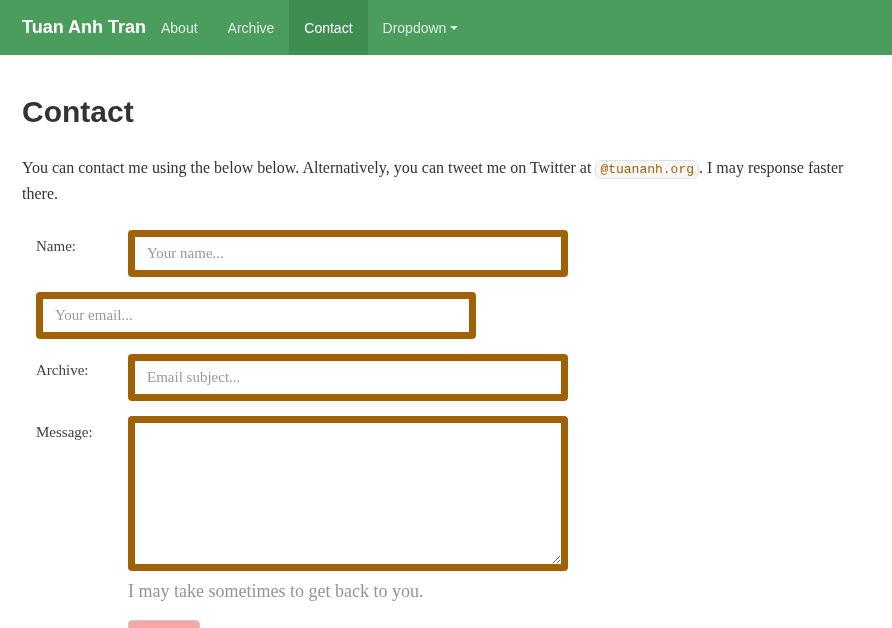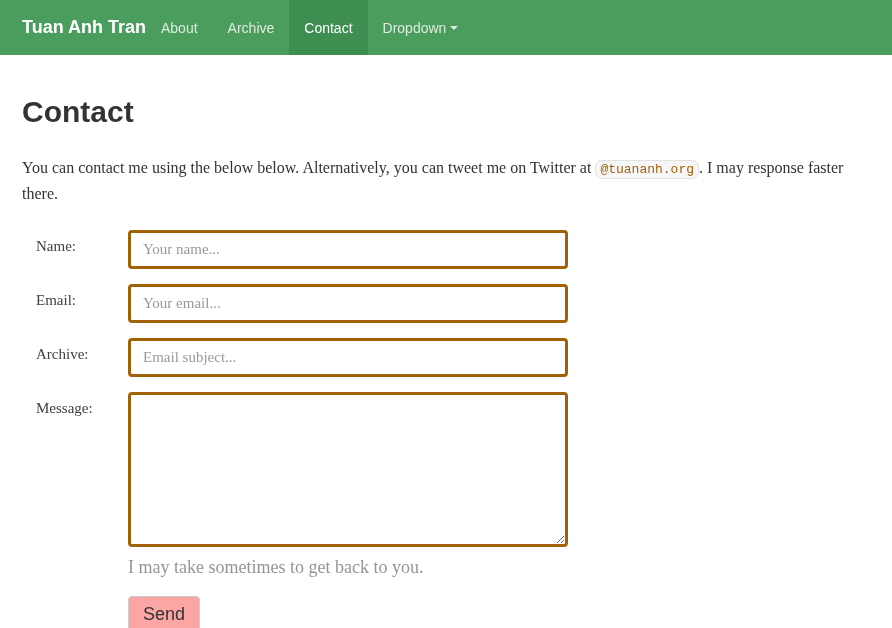--- a/index.html
+++ b/index.html
@@ -94,21 +94,21 @@
     .form-control-wrap {
       width: 440px;
     }
     .form-control {
       width: 100%;
       padding: 8px 12px;
       font-size: 15px;
       font-family: Georgia, serif;
       color: #555;
       background-color: #fff;
-      border: 3px solid #a16207;
+      border: 7px solid #a16207;
       border-radius: 4px;
     }
     .form-control::placeholder {
       color: #999;
     }
     textarea.form-control {
       height: 155px;
       resize: both;
     }
     .help-block {
@@ -156,21 +156,20 @@
 
   <form class="form-horizontal">
     <div class="form-group">
       <label class="form-label">Name:</label>
       <div class="form-control-wrap">
         <input type="text" class="form-control" placeholder="Your name..." style="">
       </div>
     </div>
 
     <div class="form-group">
-      <label class="form-label">Email:</label>
       <div class="form-control-wrap">
         <input type="email" class="form-control" placeholder="Your email..." style="">
       </div>
     </div>
 
     <div class="form-group">
       <label class="form-label">Archive:</label>
       <div class="form-control-wrap">
         <input type="text" class="form-control" placeholder="Email subject..." style="">
       </div>

